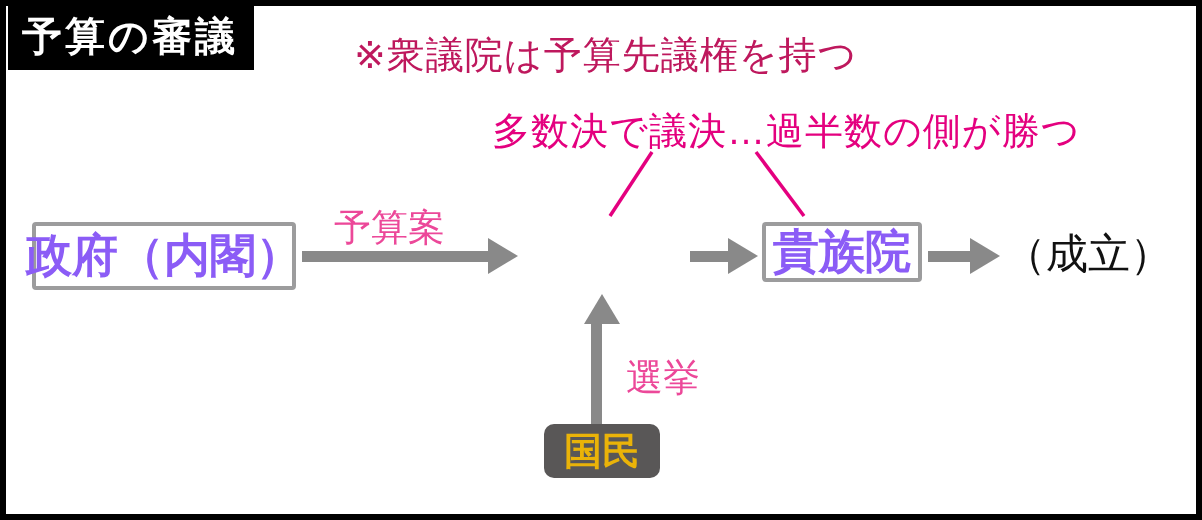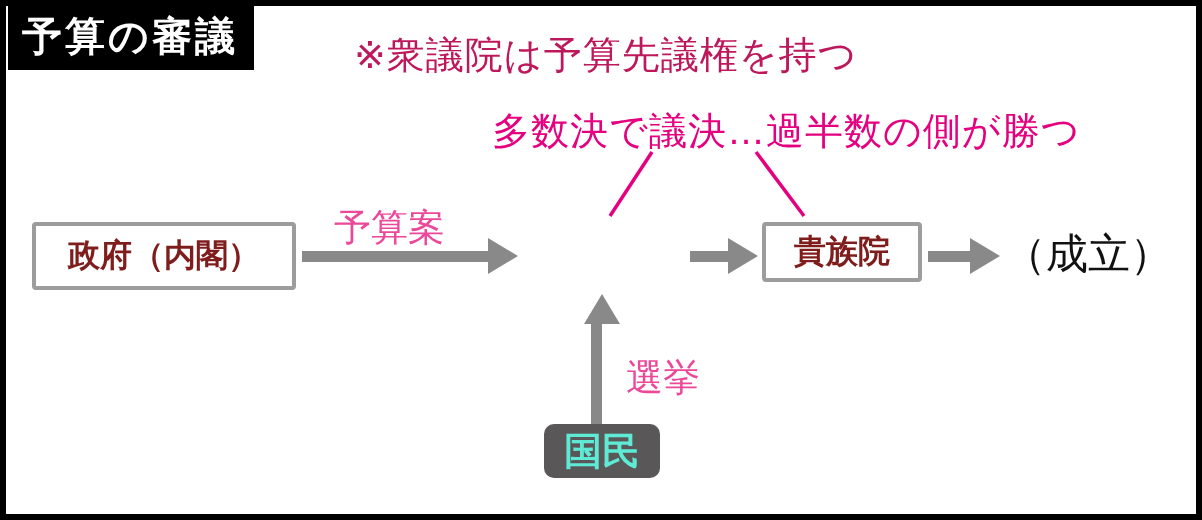--- a/index.html
+++ b/index.html
@@ -58,35 +58,35 @@
   
   .node {
     position: absolute;
     display: flex;
     align-items: center;
     justify-content: center;
     box-sizing: border-box;
     border: 4px solid #9c9c9d;
     border-radius: 4px;
     background: #ffffff;
-    color: #7f1d1d;
-    font-size: 32px;
+    color: #8b5cf6;
+    font-size: 46px;
     font-weight: 700;
     white-space: nowrap;
   }
   .node-government { left: 26px; top: 216px; width: 264px; height: 68px; }
   .node-representatives { left: 517px; top: 216px; width: 160px; height: 68px; }
   .node-peers { left: 756px; top: 216px; width: 160px; height: 60px; }
 
   .node-people {
     position: absolute;
     left: 538px; top: 418px; width: 116px; height: 54px;
     display: flex; align-items: center; justify-content: center;
     background: #595757;
-    color: #5eead4;
+    color: #eab308;
     border-radius: 10px;
     font-size: 38px;
     font-weight: 700;
     white-space: nowrap;
   }
 
   .enacted-text {
     position: absolute;
     left: 998px; top: 220px;
     font-size: 42px;

